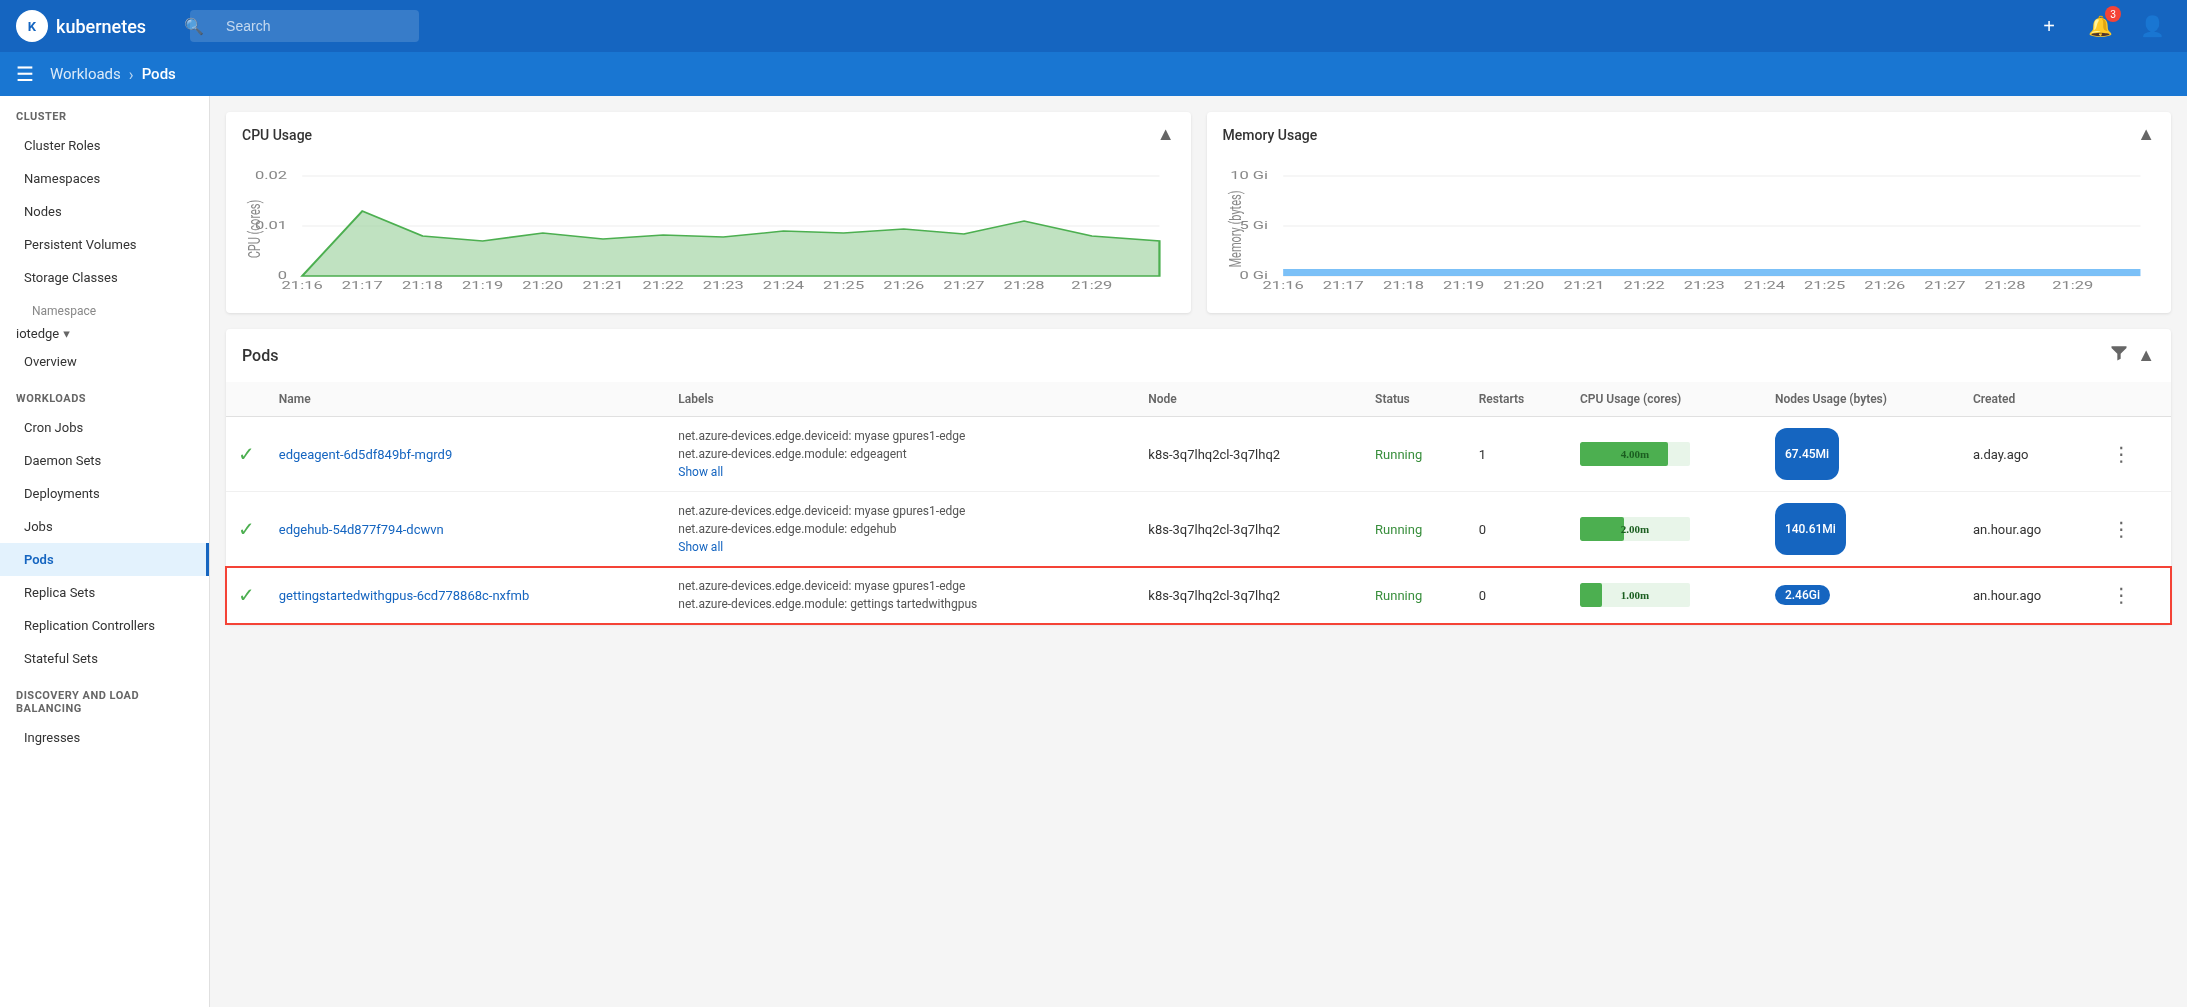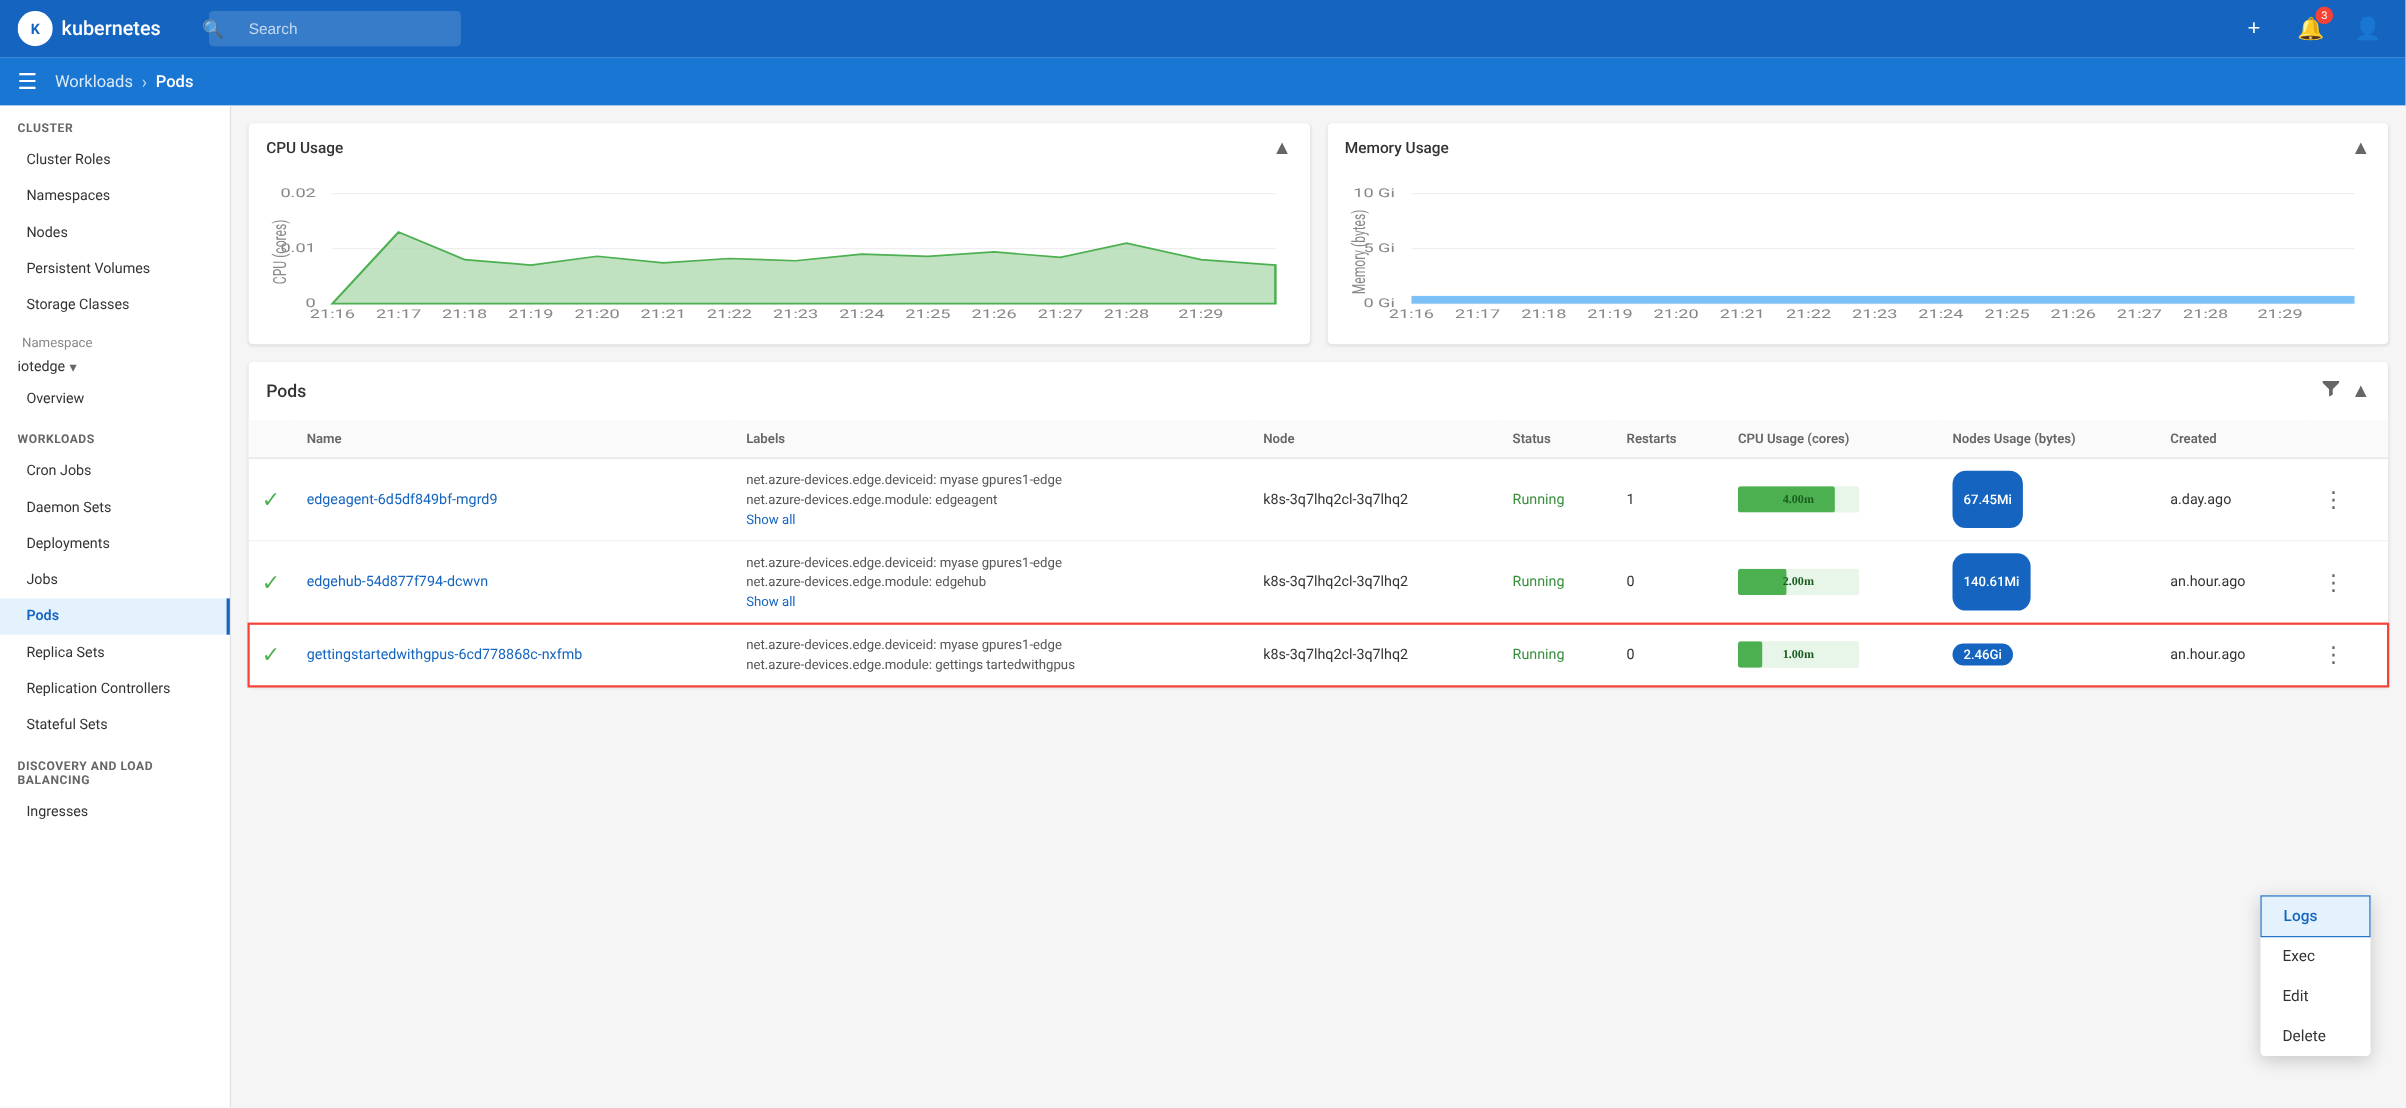--- a/index.html
+++ b/index.html
@@ -147,21 +147,21 @@
     }
     .sidebar-item {
       padding: 9px 16px 9px 24px;
       cursor: pointer;
       font-size: 13px;
       color: #333;
       display: block;
     }
     .namespace-row {
       display: flex;
-      align-items: flex-start;
+      align-items: flex-end;
       padding: 4px 16px;
     }
 
     
     .main {
       flex: 1;
       overflow-y: auto;
       padding: 16px;
       background: #f5f5f5;
     }
@@ -417,21 +417,21 @@
 <div class="layout">
 
   <nav class="sidebar">
     <div class="sidebar-section-title">Cluster</div>
     <a class="sidebar-item">Cluster Roles</a>
     <a class="sidebar-item">Namespaces</a>
     <a class="sidebar-item">Nodes</a>
     <a class="sidebar-item">Persistent Volumes</a>
     <a class="sidebar-item">Storage Classes</a>
 
-    <div style="padding: 10px 20px 4px; font-size: 12px; color: #888;">Namespace</div>
+    <div style="padding: 10px 32px 4px; font-size: 12px; color: #888;">Namespace</div>
     <div class="namespace-row">
       <span style="font-size:13px;color:#333;">iotedge</span>
       <span style="margin-left:4px;color:#666;">▾</span>
     </div>
 
     <a class="sidebar-item">Overview</a>
 
     <div class="sidebar-section-title">Workloads</div>
     <a class="sidebar-item">Cron Jobs</a>
     <a class="sidebar-item">Daemon Sets</a>
@@ -628,21 +628,15 @@
             </td>
             <td><span class="mem-badge-large">2.46Gi</span></td>
             <td>an.hour.ago</td>
             <td>
               <button class="more-btn">⋮</button>
             </td>
           </tr>
         </tbody>
       </table>
 
-      <div class="context-menu">
-        <div class="context-menu-item active-menu">Logs</div>
-        <div class="context-menu-item">Exec</div>
-        <div class="context-menu-item">Edit</div>
-        <div class="context-menu-item">Delete</div>
-      </div>
     </div>
   </main>
 </div>
 
 </body></html>

